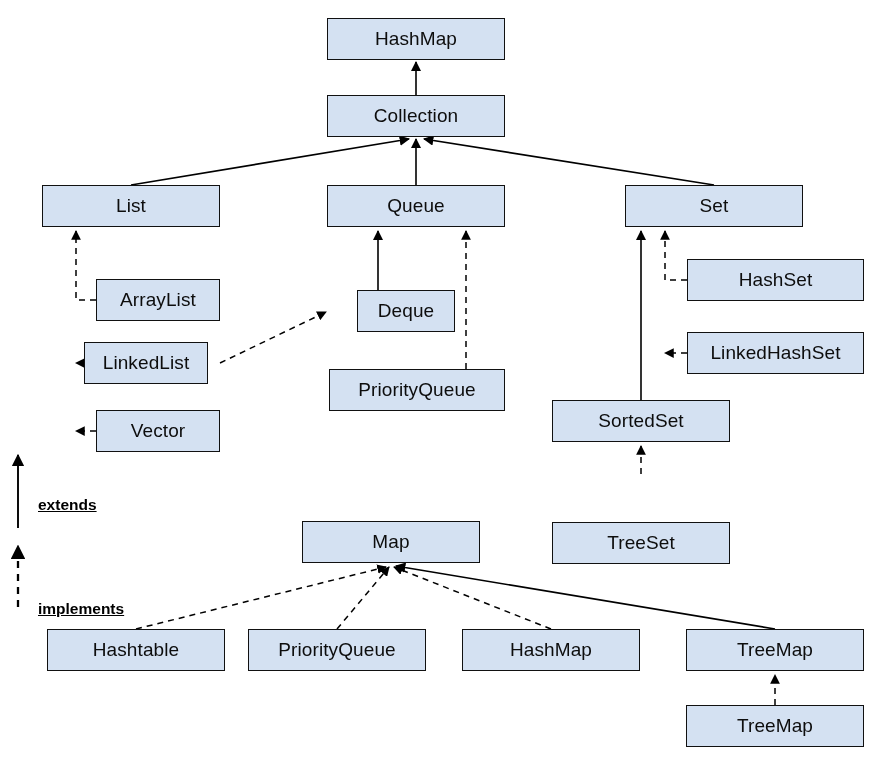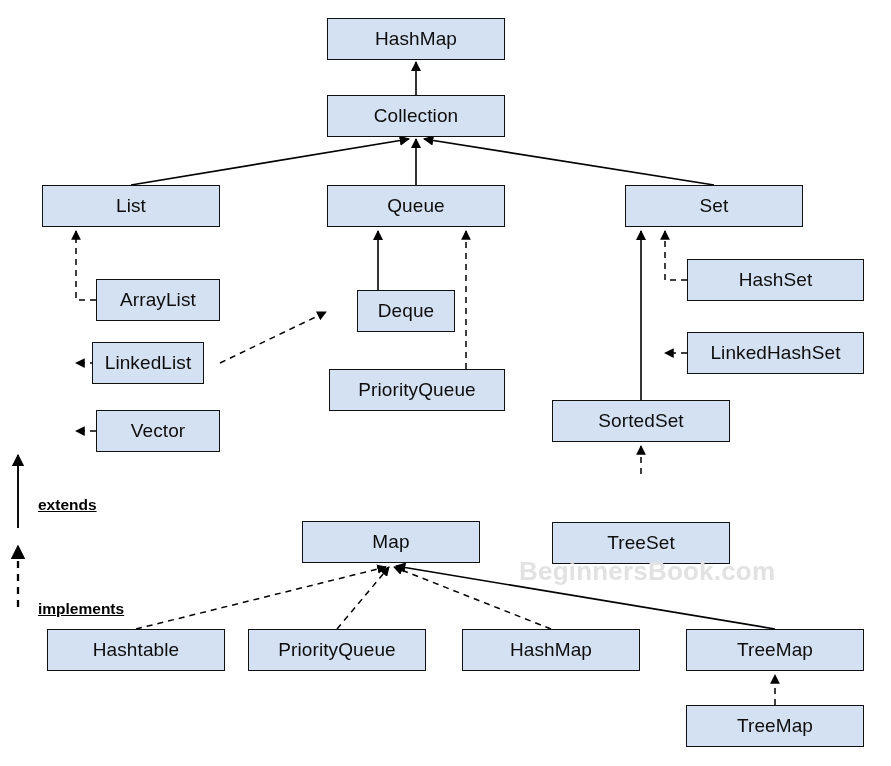--- a/index.html
+++ b/index.html
@@ -102,36 +102,35 @@
     </g>
   </svg>
 
   <div id="nodes-layer">
       <div class="node" style="left: 327px; top: 18px; width: 178px; height: 42px;">HashMap</div>
       <div class="node" style="left: 327px; top: 95px; width: 178px; height: 42px;">Collection</div>
       <div class="node" style="left: 42px; top: 185px; width: 178px; height: 42px;">List</div>
       <div class="node" style="left: 327px; top: 185px; width: 178px; height: 42px;">Queue</div>
       <div class="node" style="left: 625px; top: 185px; width: 178px; height: 42px;">Set</div>
       <div class="node" style="left: 96px; top: 279px; width: 124px; height: 42px;">ArrayList</div>
-      <div class="node" style="left: 92px; top: 342px; width: 112px; height: 42px; text-align: center;">LinkedList</div>
+      <div class="node" style="left: 84px; top: 342px; width: 124px; height: 42px; text-align: center;">LinkedList</div>
       <div class="node" style="left: 96px; top: 410px; width: 124px; height: 42px;">Vector</div>
       <div class="node" style="left: 329px; top: 290px; width: 98px; height: 42px; margin-left: 28px;">Deque</div>
       <div class="node" style="left: 329px; top: 369px; width: 176px; height: 42px;">PriorityQueue</div>
       <div class="node" style="left: 687px; top: 259px; width: 177px; height: 42px;">HashSet</div>
       <div class="node" style="left: 687px; top: 332px; width: 177px; height: 42px;">LinkedHashSet</div>
       <div class="node" style="left: 552px; top: 400px; width: 178px; height: 42px;">SortedSet</div>
       <div class="node" style="left: 552px; top: 474px; width: 178px; height: 42px; margin-top: 48px;">TreeSet</div>
       <div class="node" style="left: 302px; top: 521px; width: 178px; height: 42px;">Map</div>
       <div class="node" style="left: 47px; top: 629px; width: 178px; height: 42px;">Hashtable</div>
       <div class="node" style="left: 248px; top: 629px; width: 178px; height: 42px;">PriorityQueue</div>
       <div class="node" style="left: 462px; top: 629px; width: 178px; height: 42px;">HashMap</div>
       <div class="node" style="left: 686px; top: 629px; width: 178px; height: 42px;">TreeMap</div>
       <div class="node" style="left: 686px; top: 705px; width: 178px; height: 42px;">TreeMap</div>
     </div>
 
   <div id="legend-labels">
       <div class="legend-label" style="left: 38px; top: 496px;">extends</div>
       <div class="legend-label" style="left: 38px; top: 600px;">implements</div>
     </div>
 
-  <div id="watermark">BeginnersBook.com</div>
 
 </div>
 
 </body></html>

